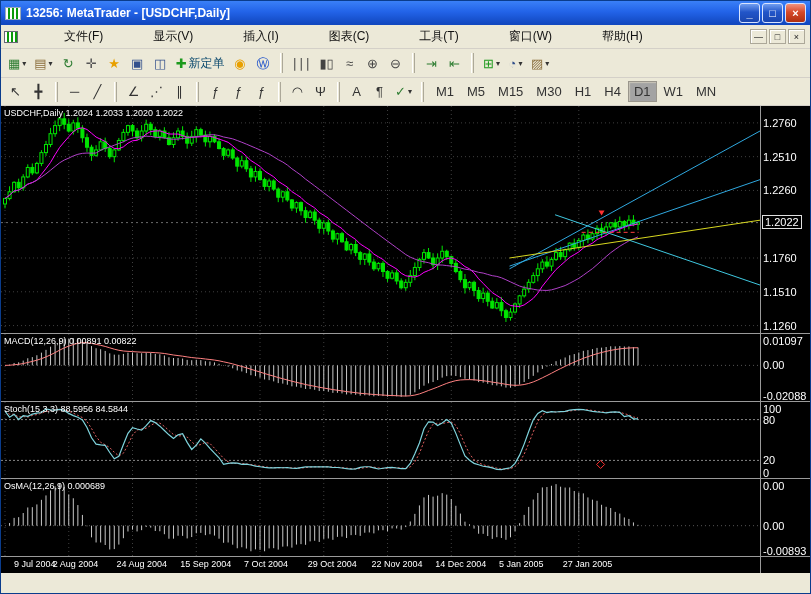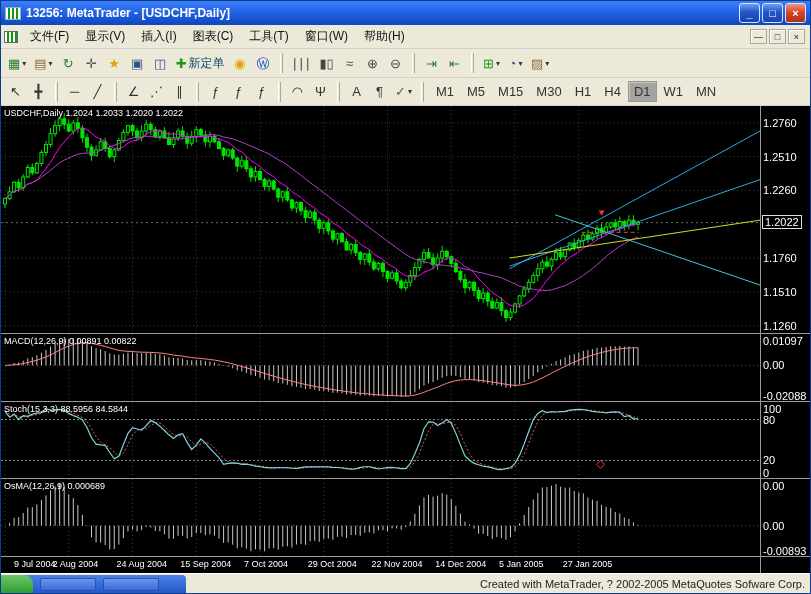--- a/index.html
+++ b/index.html
@@ -7,36 +7,36 @@
   .app{position:relative;width:811px;height:594px;background:#ece9d8;border:1px solid #0a3c8c;overflow:hidden;}
   
   .titlebar{height:24px;background:linear-gradient(180deg,#3a80f8 0%,#2263e8 45%,#1248c0 95%);display:flex;align-items:center;padding:0 4px;color:#fff;font-weight:bold;font-size:12px;}
   .app-icon{width:16px;height:13px;margin-right:5px;border:1px solid #9ab;background:repeating-linear-gradient(90deg,#fff 0 2px,#0a9a0a 2px 4px);display:inline-block;}
   .winbtns{margin-left:auto;display:flex;gap:2px;}
   .wb{width:21px;height:20px;border-radius:3px;border:1px solid #d8e4ff;display:flex;align-items:center;justify-content:center;color:#fff;font-size:11px;background:linear-gradient(180deg,#6f9df0,#2255c8 45%,#1a46b0);cursor:default;}
   .wb.close{background:linear-gradient(180deg,#f0927e,#d6492a 45%,#b03010);}
   
   .menubar{height:24px;background:#ece9d8;display:flex;align-items:center;border-bottom:1px solid #d4d0c8;padding:0 3px;font-size:12px;color:#111;}
   .child-icon{width:14px;height:12px;margin-right:4px;border:1px solid #667;background:repeating-linear-gradient(90deg,#fff 0 2px,#0a9a0a 2px 4px);display:inline-block;}
-  .menu-item{padding:3px 8px;}
+  .menu-item{padding:3px 8px;margin-left:34px;}
   .mdi{margin-left:auto;display:flex;gap:2px;padding-right:2px;}
   .mdib{width:17px;height:15px;border:1px solid #aca899;background:#ece9d8;font-size:9px;display:flex;align-items:center;justify-content:center;box-shadow:inset 1px 1px 0 #fff;color:#222;}
   
   .toolbar{display:flex;align-items:center;background:#ece9d8;border-bottom:1px solid #d4d0c8;padding:1px 3px;}
   .t1{height:29px;}
   .t2{height:28px;}
   .grip{width:3px;height:20px;margin:0 5px;border-left:1px solid #fff;border-right:1px solid #aca899;display:inline-block;}
   .tbtn{min-width:23px;height:22px;display:inline-flex;align-items:center;justify-content:center;gap:2px;padding:0 3px;border:1px solid transparent;border-radius:2px;}
   .glyph{font-size:13px;line-height:1;}
   .tlabel{font-size:12px;color:#0c4a6e;}
   .caret{font-size:8px;color:#333;}
   .tfbtn{margin-left:1px;padding:2px 5px;font-size:13px;color:#333;border:1px solid transparent;}
   .tfbtn.active{background:#a3a3a3;border-color:#9a968c;box-shadow:inset 1px 1px 1px #c9c5b8;}
   
-  .chart-area{height:467px;background:#0f172a;}
+  .chart-area{height:393px;background:#0f172a;}
   .prow{display:flex;border-bottom:1px solid #9a9a9a;background:#000;}
   .r-main{height:228px;}
   .r-macd{height:68px;}
   .r-stoch{height:77px;}
   .r-osma{height:78px;}
   .r-dates{height:16px;border-bottom:none;}
   .plot{flex:1;position:relative;overflow:hidden;}
   .plot svg{position:absolute;left:0;top:0;width:100%;height:100%;display:block;}
   .axis{width:50px;position:relative;border-left:1px solid #9a9a9a;background:#000;}
   .plabel{position:absolute;left:3px;top:2px;color:#fff;font-size:9px;z-index:2;white-space:nowrap;}
@@ -916,22 +916,14 @@
           <span class="dl" style="left: 370.536px;">22 Nov 2004</span>
           <span class="dl" style="left: 434.292px;">14 Dec 2004</span>
           <span class="dl" style="left: 498.048px;">5 Jan 2005</span>
           <span class="dl" style="left: 561.804px;">27 Jan 2005</span>
         </div>
       <div class="axis"></div>
     </div>
 
   </div>
 
-  <div class="statusbar">
-    <div class="taskbar-frag">
-      <span class="start-frag"></span>
-      <span class="tb-btn"></span>
-      <span class="tb-btn"></span>
-    </div>
-    <span class="credit">Created with MetaTrader, ? 2002-2005 MetaQuotes Sofware Corp.</span>
-  </div>
 
 </div>
 
 </body></html>

